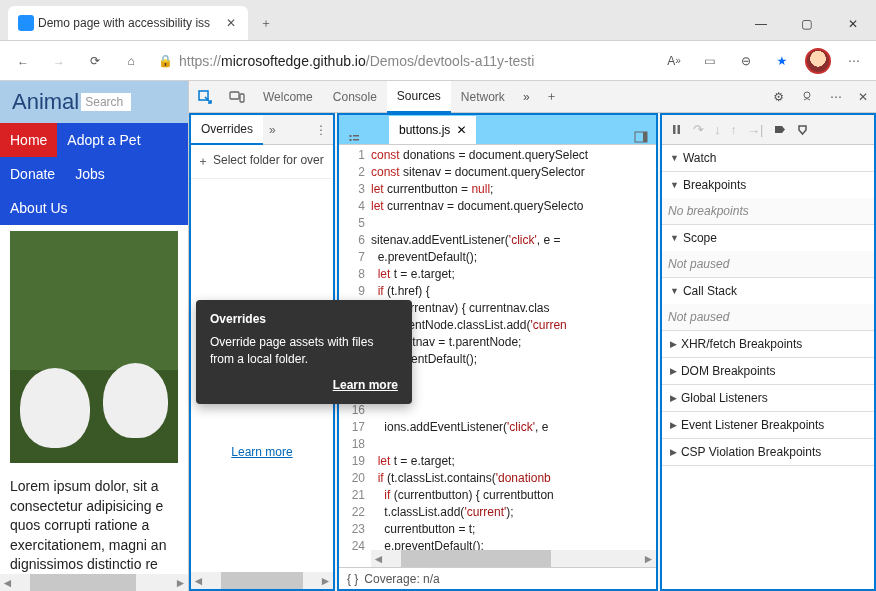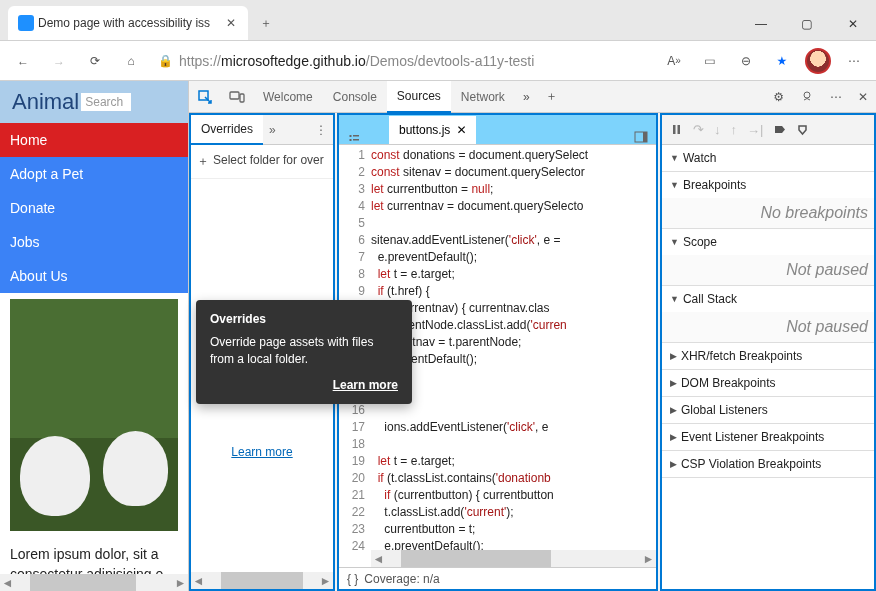--- a/index.html
+++ b/index.html
@@ -27,21 +27,21 @@
 .rightbtns .btn { width: 32px; height: 32px; display: flex; align-items: center; justify-content: center; cursor: pointer; color: #555; }
 .avatar { width: 26px; height: 26px; border-radius: 50%; background: radial-gradient(circle at 50% 40%, #ffd7b3 0 45%, #8b2e2e 46% 100%); border: 2px solid #c93030; }
 
 
 .main { display: flex; height: calc(591px - 81px); }
 
 
 .page { width: 188px; overflow: hidden; position: relative; background: #fff; }
 .page-hdr { background: #accdea; height: 42px; display: flex; align-items: center; padding: 0 12px; color: #20457a; font-size: 22px; font-family: Georgia, serif; }
 .page-hdr .search { background: #fff; font-size: 12px; padding: 2px 4px; margin-left: 2px; width: 50px; color: #999; }
-.nav { background: #3b82f6; display: flex; flex-wrap: wrap; flex-direction: column; }
+.nav { background: #1d4ed8; display: flex; flex-wrap: wrap; }
 .nav a { padding: 9px 10px; color: #fff; font-size: 14px; text-decoration: none; }
 .nav a.active { background: #d92022; }
 .sheep { width: 168px; height: 232px; margin: 6px 10px; background: linear-gradient(#4a6e33 0 60%, #3a5726 60% 100%); position: relative; overflow: hidden; }
 .sheep::before, .sheep::after { content:""; position:absolute; background:#efefef; border-radius:50% 50% 45% 45%; }
 .sheep::before { width:70px; height:80px; left:10px; bottom:15px; }
 .sheep::after { width:65px; height:75px; right:10px; bottom:25px; }
 .lorem { padding: 8px 10px; font-size: 14px; color: #222; line-height: 1.4; }
 .page-scroll { position:absolute; bottom:0; left:0; right:0; height:17px; background:#f0f0f0; display:flex; }
 .page-scroll .thumb { width:106px; height:100%; background:#c8c8c8; margin-left:15px; }
 .page-scroll .arr { width:15px; display:flex; align-items:center; justify-content:center; color:#888; }
@@ -86,21 +86,21 @@
 .coverage { height:22px; border-top:1px solid #ccc; padding:4px 8px; font-size:12px; color:#555; display:flex; gap:6px; }
 
 
 .debugger { width:216px; border:2px solid #0078d4; margin-left:2px; background:#fff; display:flex; flex-direction:column; }
 .dbg-toolbar { height:30px; display:flex; align-items:center; gap:10px; padding:0 8px; border-bottom:1px solid #ccc; background:#f3f3f3; }
 .dbg-toolbar span { color:#666; cursor:pointer; font-size:13px; }
 .dbg-toolbar span.disabled { color:#bbb; }
 .section { border-bottom:1px solid #ddd; }
 .section .hdr { padding:6px 8px; font-size:12px; color:#222; display:flex; align-items:center; gap:4px; cursor:pointer; }
 .section .hdr .arrow { font-size:9px; color:#555; }
-.section .body { padding:6px; text-align:right; color:#888; font-style:italic; font-size:16px; background:#fafafa; }
+.section .body { padding:6px; text-align:left; color:#888; font-style:italic; font-size:12px; background:#fafafa; }
 
 
 .tooltip { position:absolute; left:196px; top:300px; width:216px; background:#333; color:#fff; border-radius:4px; padding:12px 14px; font-size:12px; box-shadow:0 4px 12px rgba(0,0,0,0.3); z-index:100; }
 .tooltip .tt-title { font-weight:600; margin-bottom:8px; }
 .tooltip .tt-body { margin-bottom:10px; line-height:1.4; }
 .tooltip .tt-link { text-align:right; font-weight:600; text-decoration:underline; cursor:pointer; }
 
 svg { display:block; }
 </style>
 </head>

